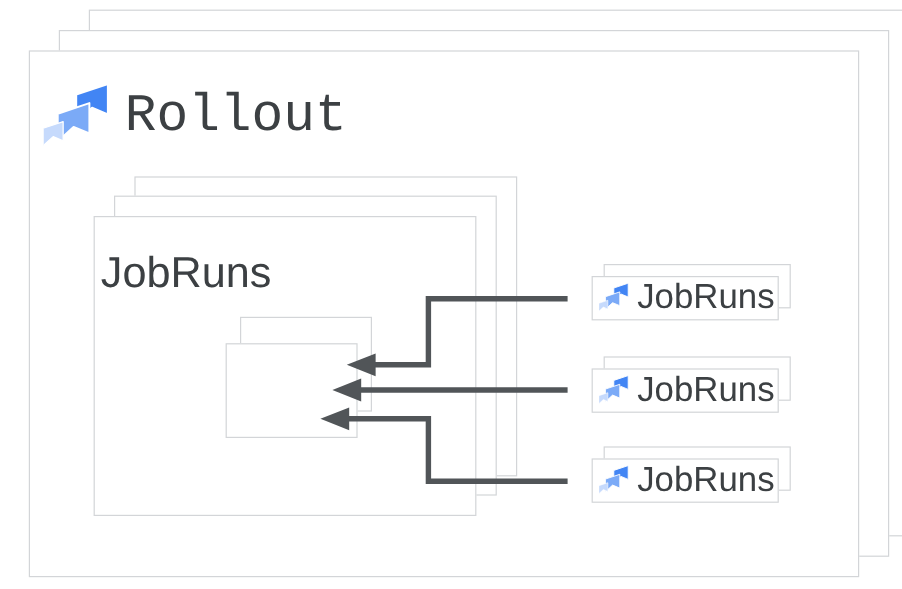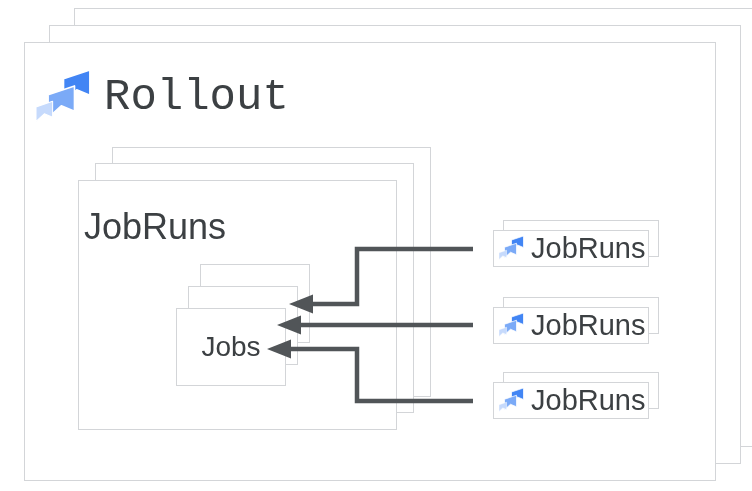--- a/index.html
+++ b/index.html
@@ -87,23 +87,20 @@
     <span class="title">Rollout</span>
   </div>
 
   <div class="panel phases3"></div>
   <div class="panel phases2"></div>
   <div class="panel phases1"></div>
   <div class="phases-label">JobRuns</div>
 
   <div class="panel jobs3"></div>
   <div class="panel jobs2"></div>
-  <div class="panel jobs1">
-    <span class="jobs-label">Jobs</span>
-  </div>
 
   <div class="panel jr jr1b"></div>
   <div class="panel jr jr1f jr-front">
     <svg class="logo-sm" viewBox="0 0 100 100">
       <use href="#deploy-logo"></use>
     </svg>
     <span class="jr-label">JobRuns</span>
   </div>
 
   <div class="panel jr jr2b"></div>

